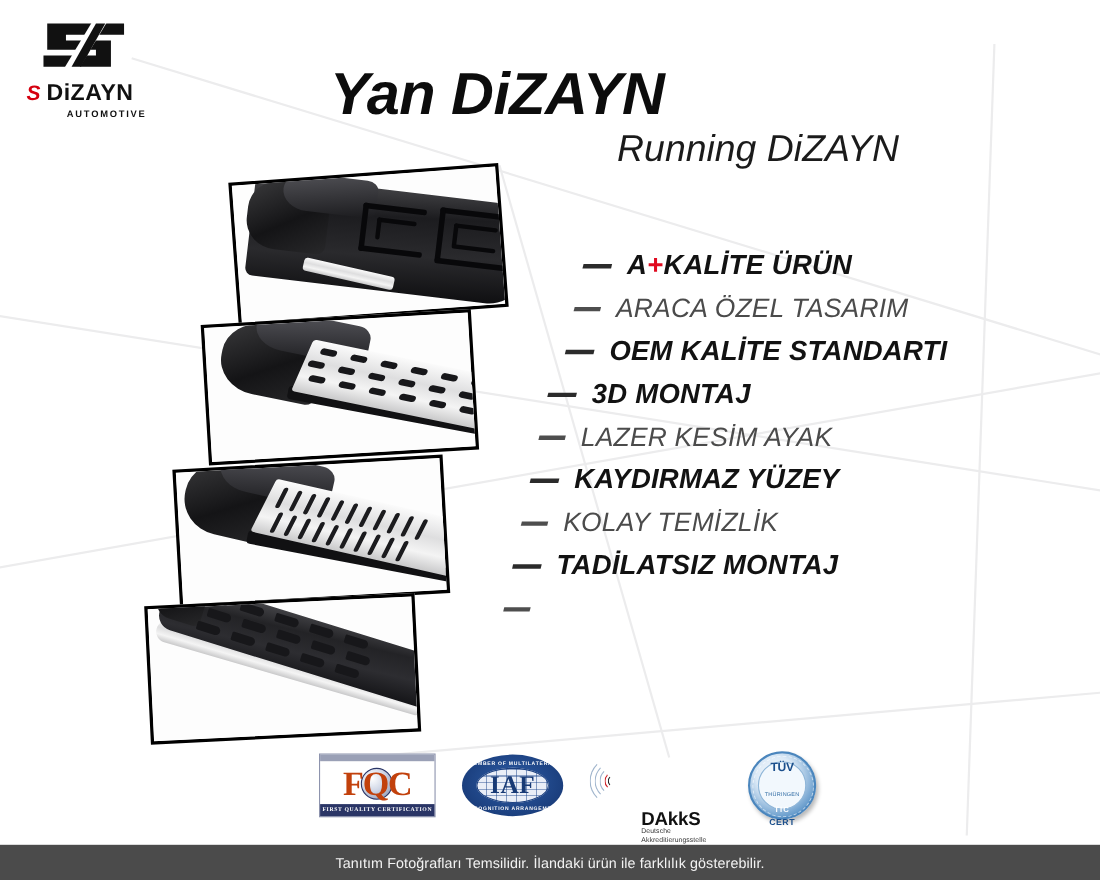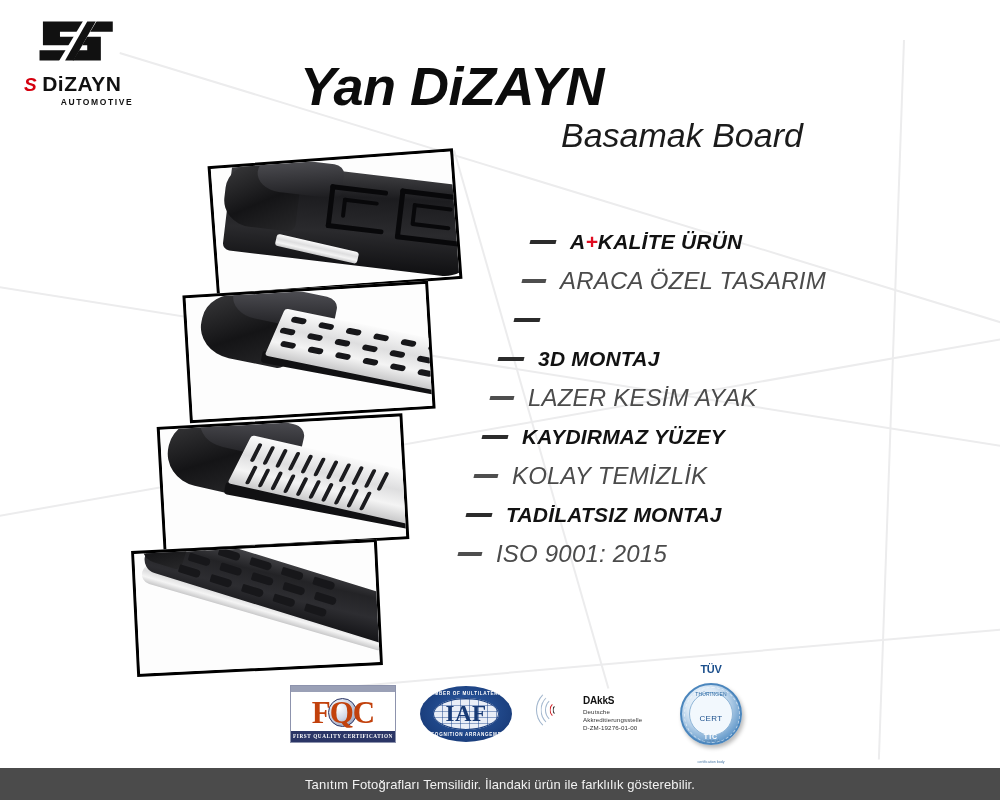--- a/index.html
+++ b/index.html
@@ -171,21 +171,21 @@
     background: #4e4e4e;
     height: 3.5px;
     width: 24px;
   }
   .feat-text {
     font-style: italic;
     letter-spacing: 0.2px;
   }
   .feat.strong .feat-text {
     font-weight: bold;
-    font-size: 21px;
+    font-size: 25px;
     color: #121212;
   }
   .feat.light .feat-text {
     font-weight: normal;
     font-size: 24px;
     color: #4b4b4b;
   }
   .accent { color: #e00b20; }
 
   
@@ -311,25 +311,26 @@
   .dakks-arcs i:nth-child(4) {
     width: 15px; height: 15px;
     border-left-color: #cf1f26;
   }
   .dakks-arcs i:nth-child(5) {
     width: 9px; height: 9px;
     border-left-color: #1a1a1a;
   }
   .dakks-txt { padding-top: 6px; }
   .dakks-name {
-    font-size: 10px;
+    font-size: 17px;
     font-weight: bold;
     color: #111;
     letter-spacing: -0.2px;
     line-height: 14px;
+    margin-top: 44px;
   }
   .dakks-line {
     font-size: 6.2px;
     color: #333;
     line-height: 8px;
     letter-spacing: 0.1px;
   }
 
   .tuv {
     width: 58px; height: 58px;
@@ -340,29 +341,29 @@
     display: flex; flex-direction: column;
     align-items: center; justify-content: center;
     box-shadow: 2px 3px 4px rgba(0,0,0,.28);
   }
   .tuv-inner {
     width: 42px; height: 42px;
     border-radius: 50%;
     background: #f2f8fd;
     border: 1px solid #8fb6d8;
     display: flex; flex-direction: column;
-    align-items: center; justify-content: center; gap: 16px;
+    align-items: center; justify-content: flex-start; gap: 16px;
   }
   .tuv-brand {
     font-size: 11px; font-weight: bold; color: #1b4f8c;
     letter-spacing: -0.3px; line-height: 11px;
   }
   .tuv-reg { font-size: 5px; color: #2f6ba4; letter-spacing: 0.2px; }
   .tuv-cert {
-    font-size: 8px; font-weight: normal; color: #1b4f8c;
+    font-size: 8px; font-weight: bold; color: #1b4f8c;
     letter-spacing: 0.4px; margin-top: 1px;
   }
   .tuv-sub { font-size: 3.6px; color: #4b7ba8; line-height: 4.4px; text-align: center; }
   .tuv-ring {
     position: absolute; left: 50%; top: 50%;
     width: 54px; height: 54px; margin: -27px 0 0 -27px;
     border-radius: 50%;
     border: 1px dashed rgba(255,255,255,.55);
   }
   .tuv-tic {
@@ -406,21 +407,21 @@
       <path d="M62 4 L72 4 L46 50 L36 50 Z" fill="#111111"></path>
     </svg>
     <div class="logo-word">
       <span class="logo-s">S</span>
       <span class="logo-name">DiZAYN</span>
     </div>
     <div class="logo-sub">AUTOMOTIVE</div>
   </div>
 
   <div id="title-main">Yan DiZAYN</div>
-  <div id="title-sub">Basamak Board</div>
+  <div id="title-sub">Running DiZAYN</div>
 
   <div class="photo" style="left:212px; top:157px; width:240px; height:125px; transform: rotate(-4.2deg);">
     <div class="photo-inner">
       <div class="board" style="left:12px; top:14px; width:250px; height:92px; transform: rotate(11deg);">
         <div class="board-body" style="background:linear-gradient(176deg,#4a4a4d 0%,#1c1c1f 30%,#2a2a2d 62%,#0e0e10 100%);"></div>
         <div class="cap" style="left:-4px; top:4px; width:74px; height:62px;"></div>
         <div class="cap" style="left:26px; top:-6px; width:86px; height:34px; border-radius:22px 12px 10px 26px/18px 10px 8px 20px; background:linear-gradient(170deg,#55555a,#1a1a1d);"></div>
         <div style="position:absolute; left:96px; top:6px; width:150px; height:78px;">
           <div style="position:absolute; left:4px;  top:8px;  width:58px; height:5px; background:#08080a; border-radius:2px;"></div>
           <div style="position:absolute; left:4px;  top:8px;  width:5px;  height:44px; background:#08080a; border-radius:2px;"></div>
@@ -551,20 +552,21 @@
     <div class="feat strong" style="padding-left:100px;">
       <span class="dash"></span>
       <span class="feat-text"><span>A</span><span class="accent">+</span><span>KALİTE ÜRÜN</span></span>
     </div>
     <div class="feat light" style="padding-left:92px;">
       <span class="dash"></span>
       <span class="feat-text">ARACA ÖZEL TASARIM</span>
     </div>
     <div class="feat strong" style="padding-left:84px;">
       <span class="dash"></span>
+      <span class="feat-text">OEM KALİTE STANDARTI</span>
     </div>
     <div class="feat strong" style="padding-left:68px;">
       <span class="dash"></span>
       <span class="feat-text">3D MONTAJ</span>
     </div>
     <div class="feat light" style="padding-left:60px;">
       <span class="dash"></span>
       <span class="feat-text">LAZER KESİM AYAK</span>
     </div>
     <div class="feat strong" style="padding-left:52px;">
@@ -574,21 +576,20 @@
     <div class="feat light" style="padding-left:44px;">
       <span class="dash"></span>
       <span class="feat-text">KOLAY TEMİZLİK</span>
     </div>
     <div class="feat strong" style="padding-left:36px;">
       <span class="dash"></span>
       <span class="feat-text">TADİLATSIZ MONTAJ</span>
     </div>
     <div class="feat light" style="padding-left:28px;">
       <span class="dash"></span>
-      <span class="feat-text">ISO 9001: 2015</span>
     </div>
   </div>
 
   <div id="certs">
 
     <div class="cert fqc">
       <div class="fqc-top"></div>
       <div class="fqc-globe"></div>
       <div class="fqc-letters">FQC</div>
       <div class="fqc-banner">FIRST QUALITY CERTIFICATION</div>

